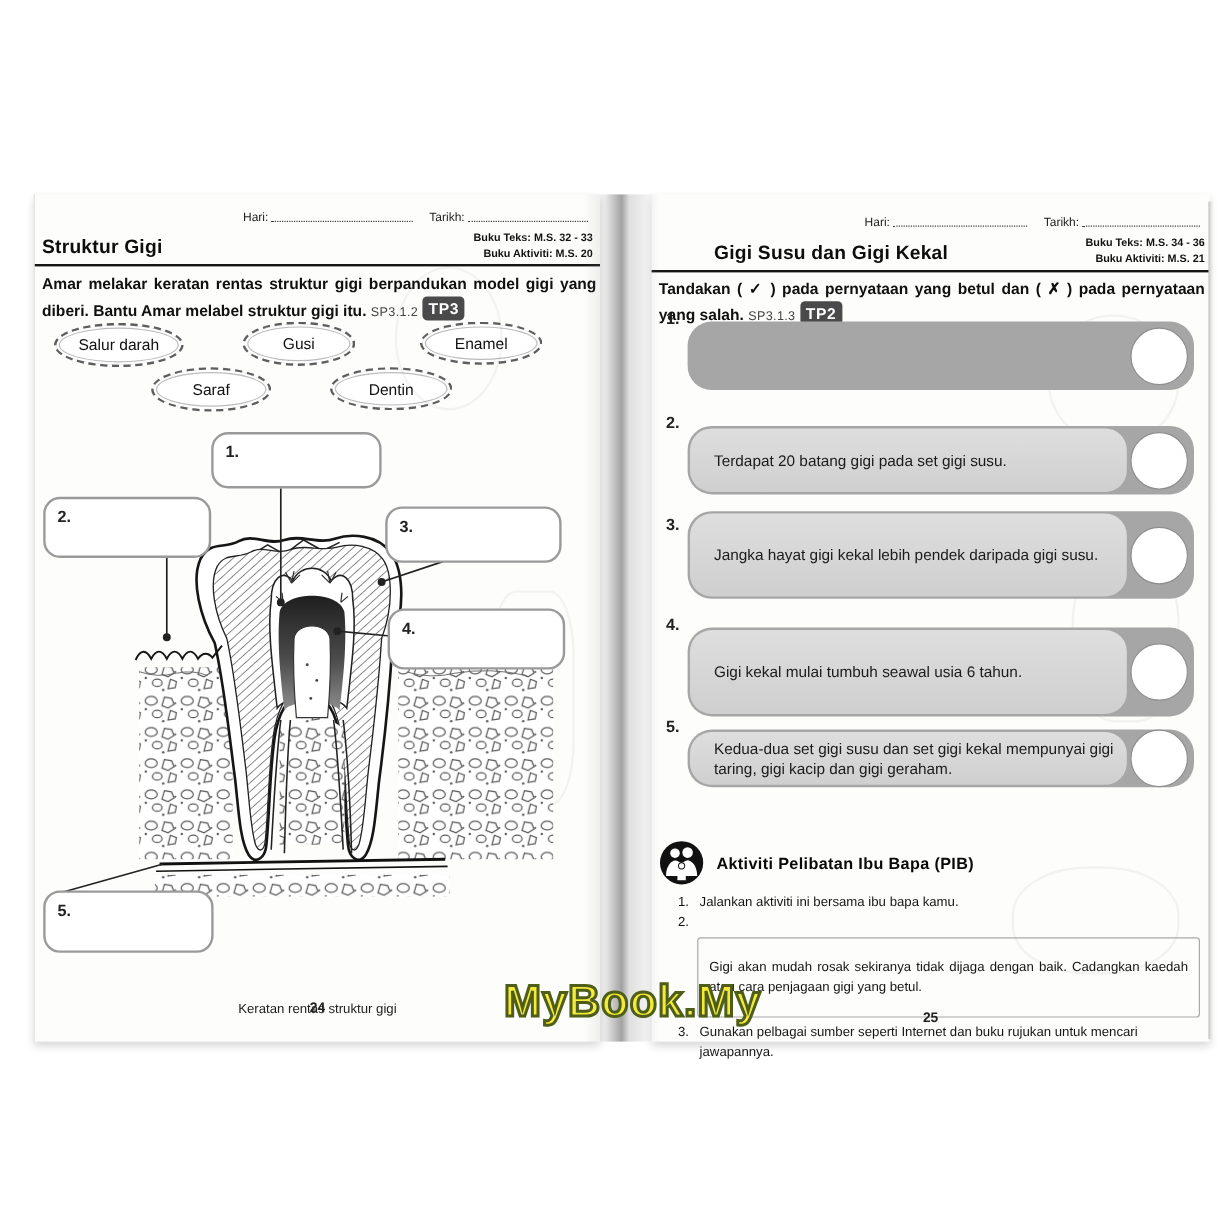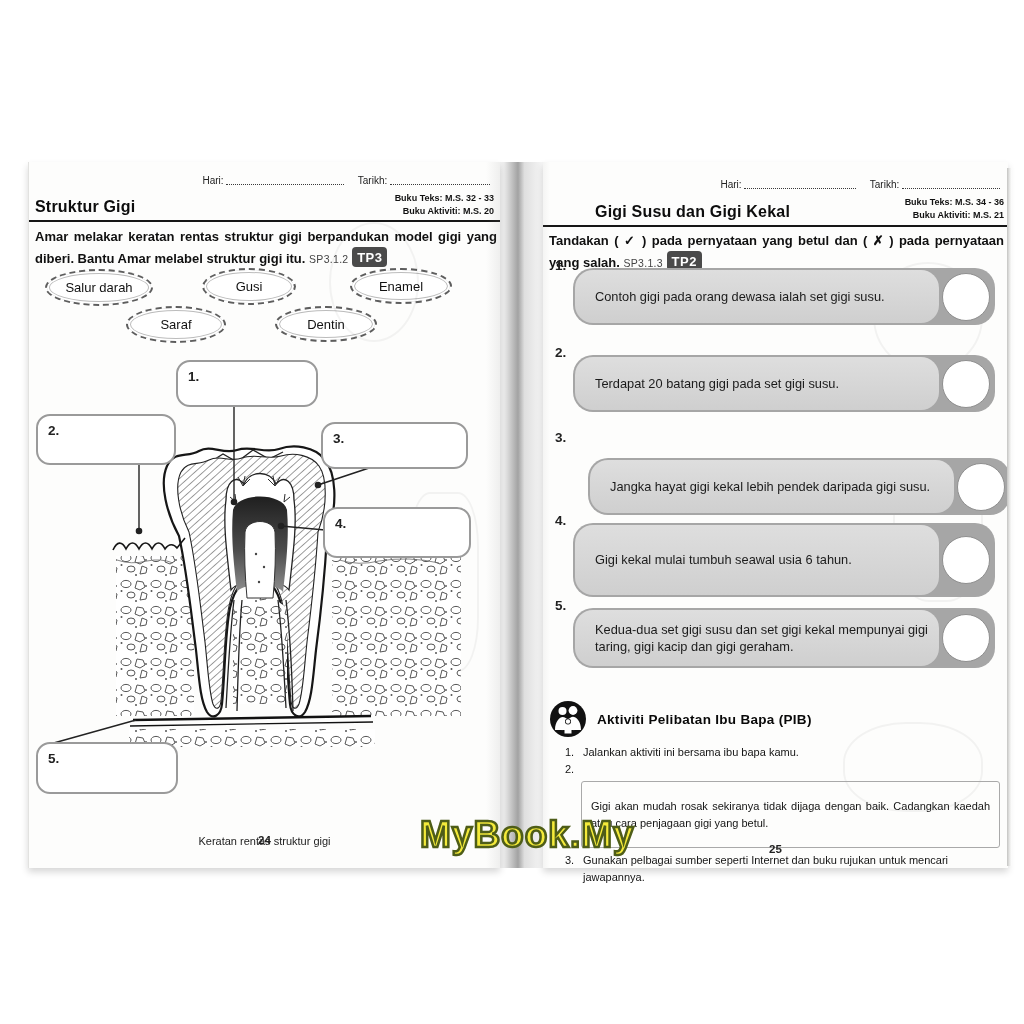--- a/index.html
+++ b/index.html
@@ -241,44 +241,43 @@
     <p class="instr" style="top:56px;left:6px;right:4px;"><span>Tandakan ( ✓ ) pada pernyataan yang betul dan ( ✗ ) pada pernyataan yang salah.</span>
       <span class="sp">SP3.1.3</span>
       <span class="tp-badge">TP2</span></p>
 
     <div class="ghost" style="left:330px;top:100px;width:110px;height:110px;"></div>
     <div class="ghost" style="left:350px;top:300px;width:90px;height:140px;border-radius:40%;"></div>
     <div class="ghost" style="left:300px;top:560px;width:140px;height:90px;border-radius:45%;"></div>
 
     <span class="stmt-num" style="top:96px;">1.</span>
     <div class="stmt-bar" style="top:106px;height:57px;">
-      <div class="stmt-panel">Contoh gigi pada orang dewasa ialah set gigi susu.</div>
       <div class="stmt-circle"></div>
     </div>
 
     <span class="stmt-num" style="top:183px;">2.</span>
     <div class="stmt-bar" style="top:193px;height:57px;">
       <div class="stmt-panel">Terdapat 20 batang gigi pada set gigi susu.</div>
       <div class="stmt-circle"></div>
     </div>
 
     <span class="stmt-num" style="top:268px;">3.</span>
-    <div class="stmt-bar" style="top:296px;height:57px;margin-left:15px;">
+    <div class="stmt-bar" style="top:264px;height:73px;">
       <div class="stmt-panel">Jangka hayat gigi kekal lebih pendek daripada gigi susu.</div>
       <div class="stmt-circle"></div>
     </div>
 
     <span class="stmt-num" style="top:351px;">4.</span>
     <div class="stmt-bar" style="top:361px;height:74px;">
       <div class="stmt-panel">Gigi kekal mulai tumbuh seawal usia 6 tahun.</div>
       <div class="stmt-circle"></div>
     </div>
 
     <span class="stmt-num" style="top:436px;">5.</span>
-    <div class="stmt-bar" style="top:446px;height:60px;">
+    <div class="stmt-bar" style="top:446px;height:48px;">
       <div class="stmt-panel">Kedua-dua set gigi susu dan set gigi kekal mempunyai gigi taring, gigi kacip dan gigi geraham.</div>
       <div class="stmt-circle"></div>
     </div>
 
     <div id="pib">
       <div id="pib-head">
         <svg width="38" height="38" viewBox="0 0 38 38">
           <circle cx="19" cy="19" r="18" fill="#111"></circle>
           <circle cx="13.5" cy="11" r="4" fill="#fff"></circle>
           <circle cx="24" cy="10.5" r="4.4" fill="#fff"></circle>

